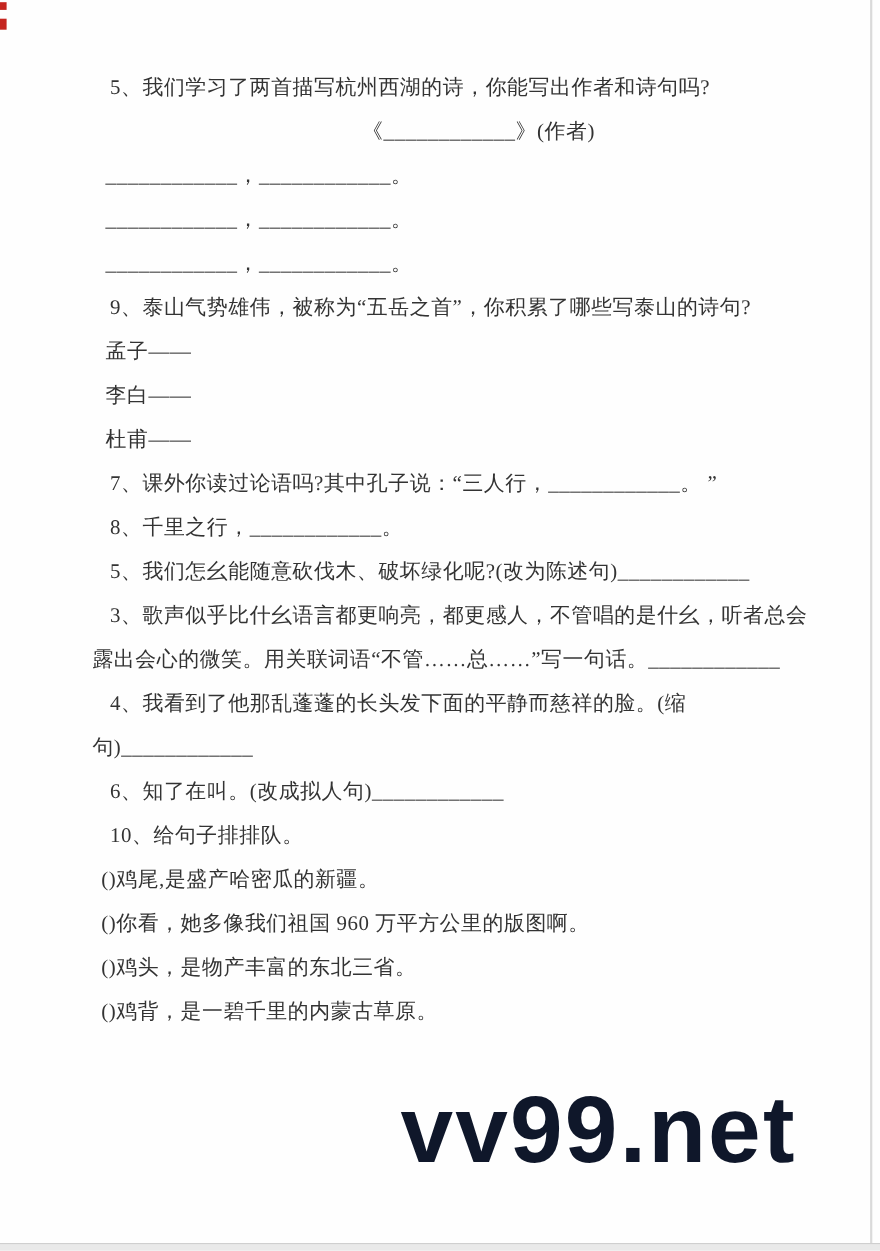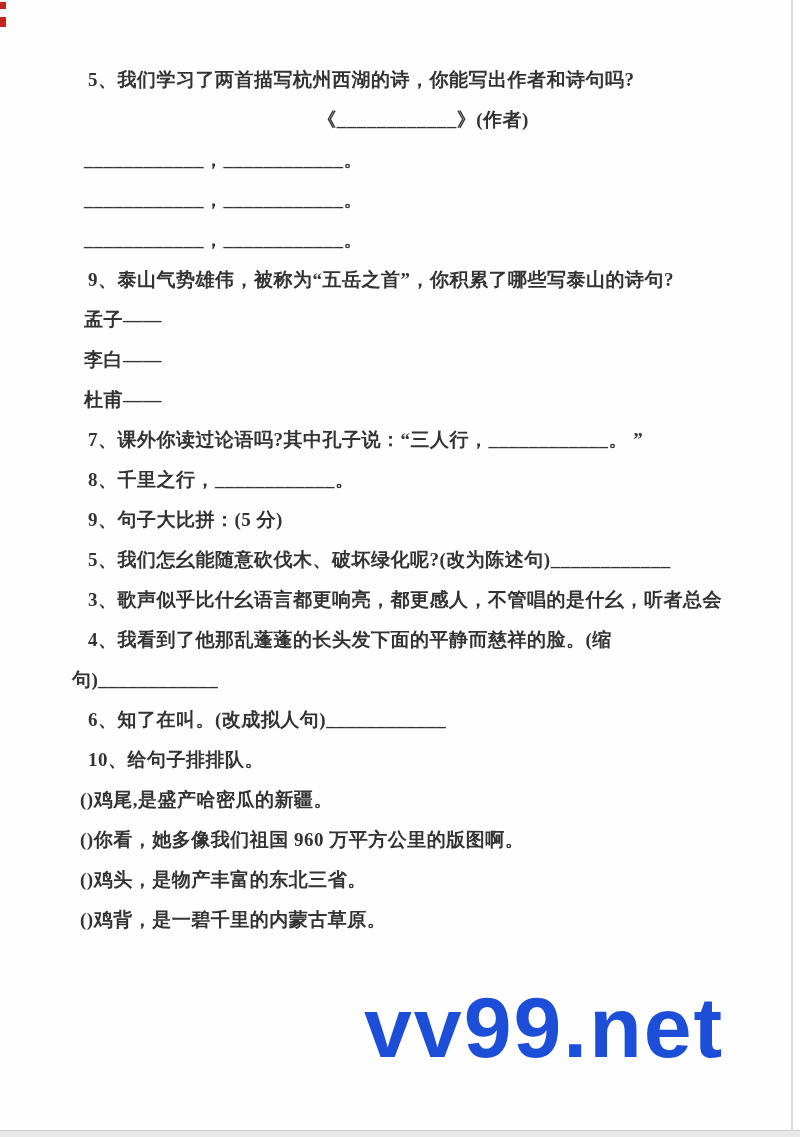--- a/index.html
+++ b/index.html
@@ -20,30 +20,29 @@
   .red-marker.m1 { top: 2px;  width: 6px; height: 7px; }
   .red-marker.m2 { top: 17px; width: 6px; height: 10px; }
 
   
   .watermark {
     position: absolute; left: 364px; top: 978px;
     font-family: "Liberation Sans", "DejaVu Sans", sans-serif;
     font-weight: bold;
     font-size: 86px;
     letter-spacing: 2px;
-    color: #1d4ed8;
+    color: #0f172a;
     z-index: 1;
     user-select: none;
   }
 
   .content {
-    position: absolute; left: 72px; top: 60px;
+    position: absolute; left: 84px; top: 60px;
     width: 680px;
     z-index: 2;
-    font-weight: bold;
   }
   .line {
     height: 40px; line-height: 40px;
     font-size: 19px;
     color: #333333;
     white-space: nowrap;
     letter-spacing: 0.5px;
   }
   .ind-q       { padding-left: 16px; }
   .ind-bracket { padding-left: 22px; text-align: center; }
@@ -83,23 +82,23 @@
     <div class="line ind-bracket">《____________》(作者)</div>
     <div class="line ind-blank">____________，____________。</div>
     <div class="line ind-blank">____________，____________。</div>
     <div class="line ind-blank">____________，____________。</div>
     <div class="line ind-q">9、泰山气势雄伟，被称为“五岳之首”，你积累了哪些写泰山的诗句?</div>
     <div class="line ind-blank">孟子——</div>
     <div class="line ind-blank">李白——</div>
     <div class="line ind-blank">杜甫——</div>
     <div class="line ind-q">7、课外你读过论语吗?其中孔子说：“三人行，____________。 ”</div>
     <div class="line ind-q">8、千里之行，____________。</div>
-    <div class="line ind-q">9、句子大比拼：(5 分)</div>
     <div class="line ind-q">5、我们怎幺能随意砍伐木、破坏绿化呢?(改为陈述句)____________</div>
     <div class="line ind-q">3、歌声似乎比什幺语言都更响亮，都更感人，不管唱的是什幺，听者总会</div>
+    <div class="line ind-flush">露出会心的微笑。用关联词语“不管……总……”写一句话。____________</div>
     <div class="line ind-q">4、我看到了他那乱蓬蓬的长头发下面的平静而慈祥的脸。(缩</div>
     <div class="line ind-flush">句)____________</div>
     <div class="line ind-q">6、知了在叫。(改成拟人句)____________</div>
     <div class="line ind-q">10、给句子排排队。</div>
     <div class="line ind-paren">()鸡尾,是盛产哈密瓜的新疆。</div>
     <div class="line ind-paren">()你看，她多像我们祖国 960 万平方公里的版图啊。</div>
     <div class="line ind-paren">()鸡头，是物产丰富的东北三省。</div>
     <div class="line ind-paren">()鸡背，是一碧千里的内蒙古草原。</div>
   </div>
 </div>

